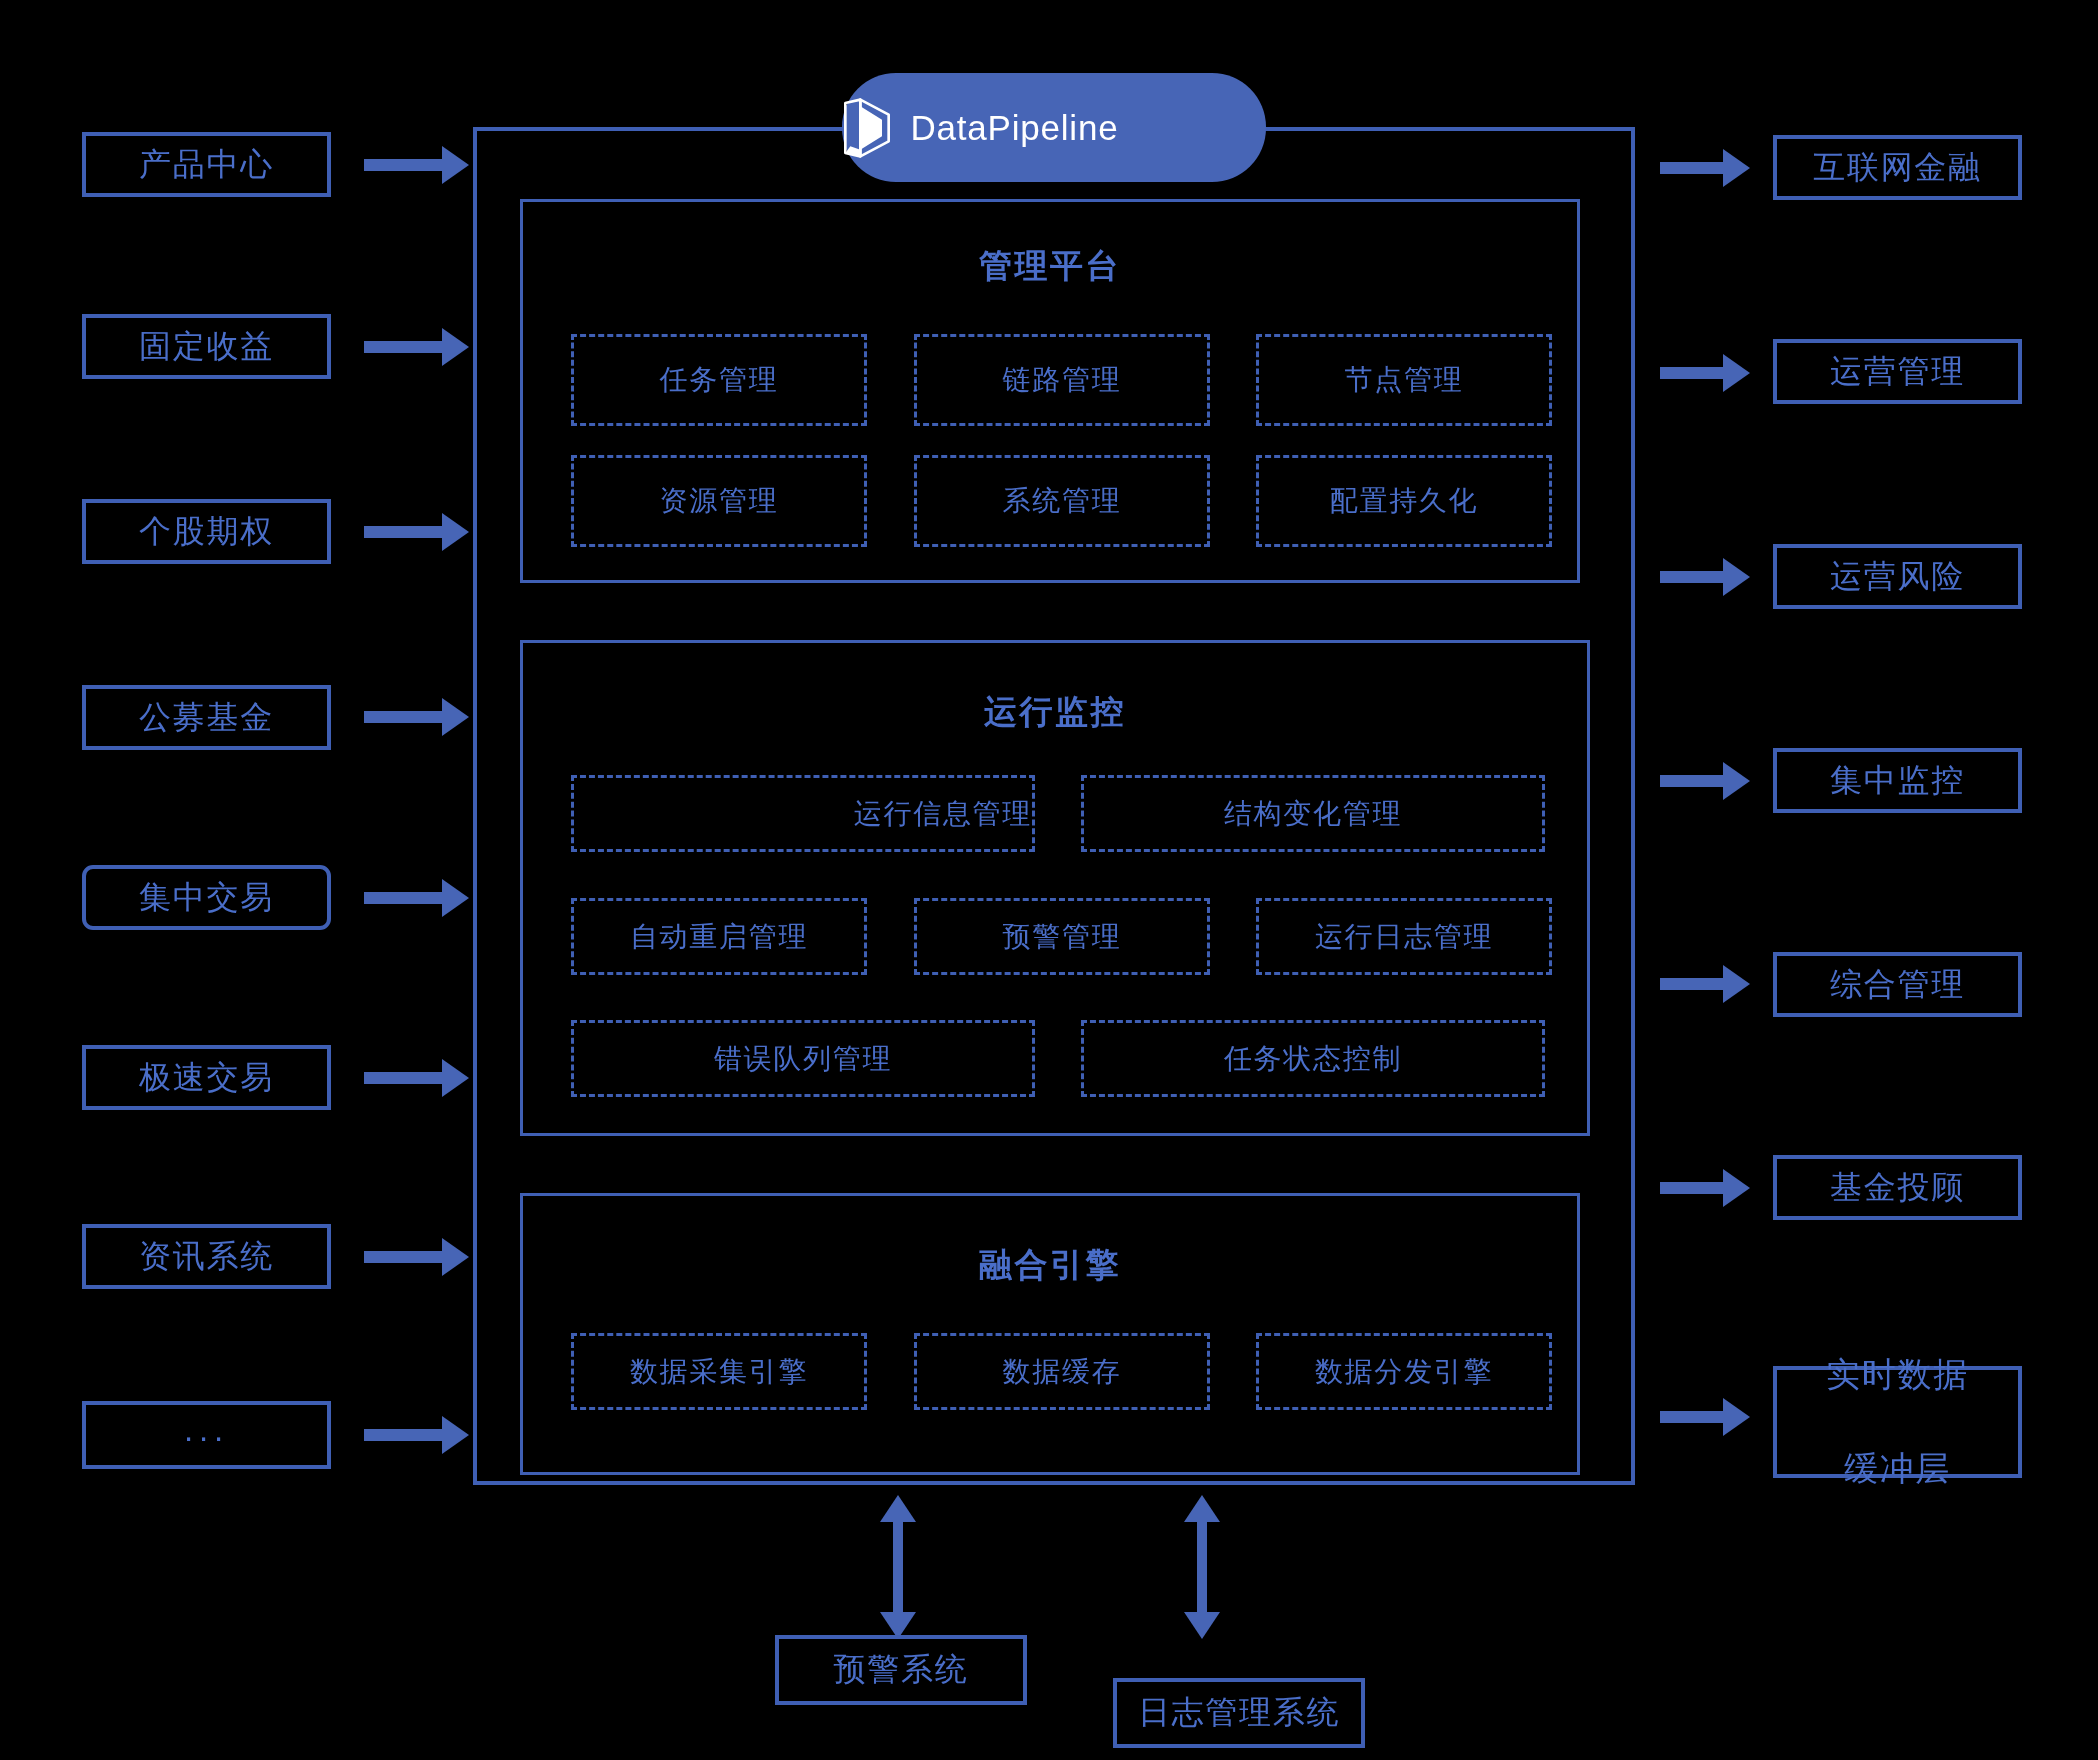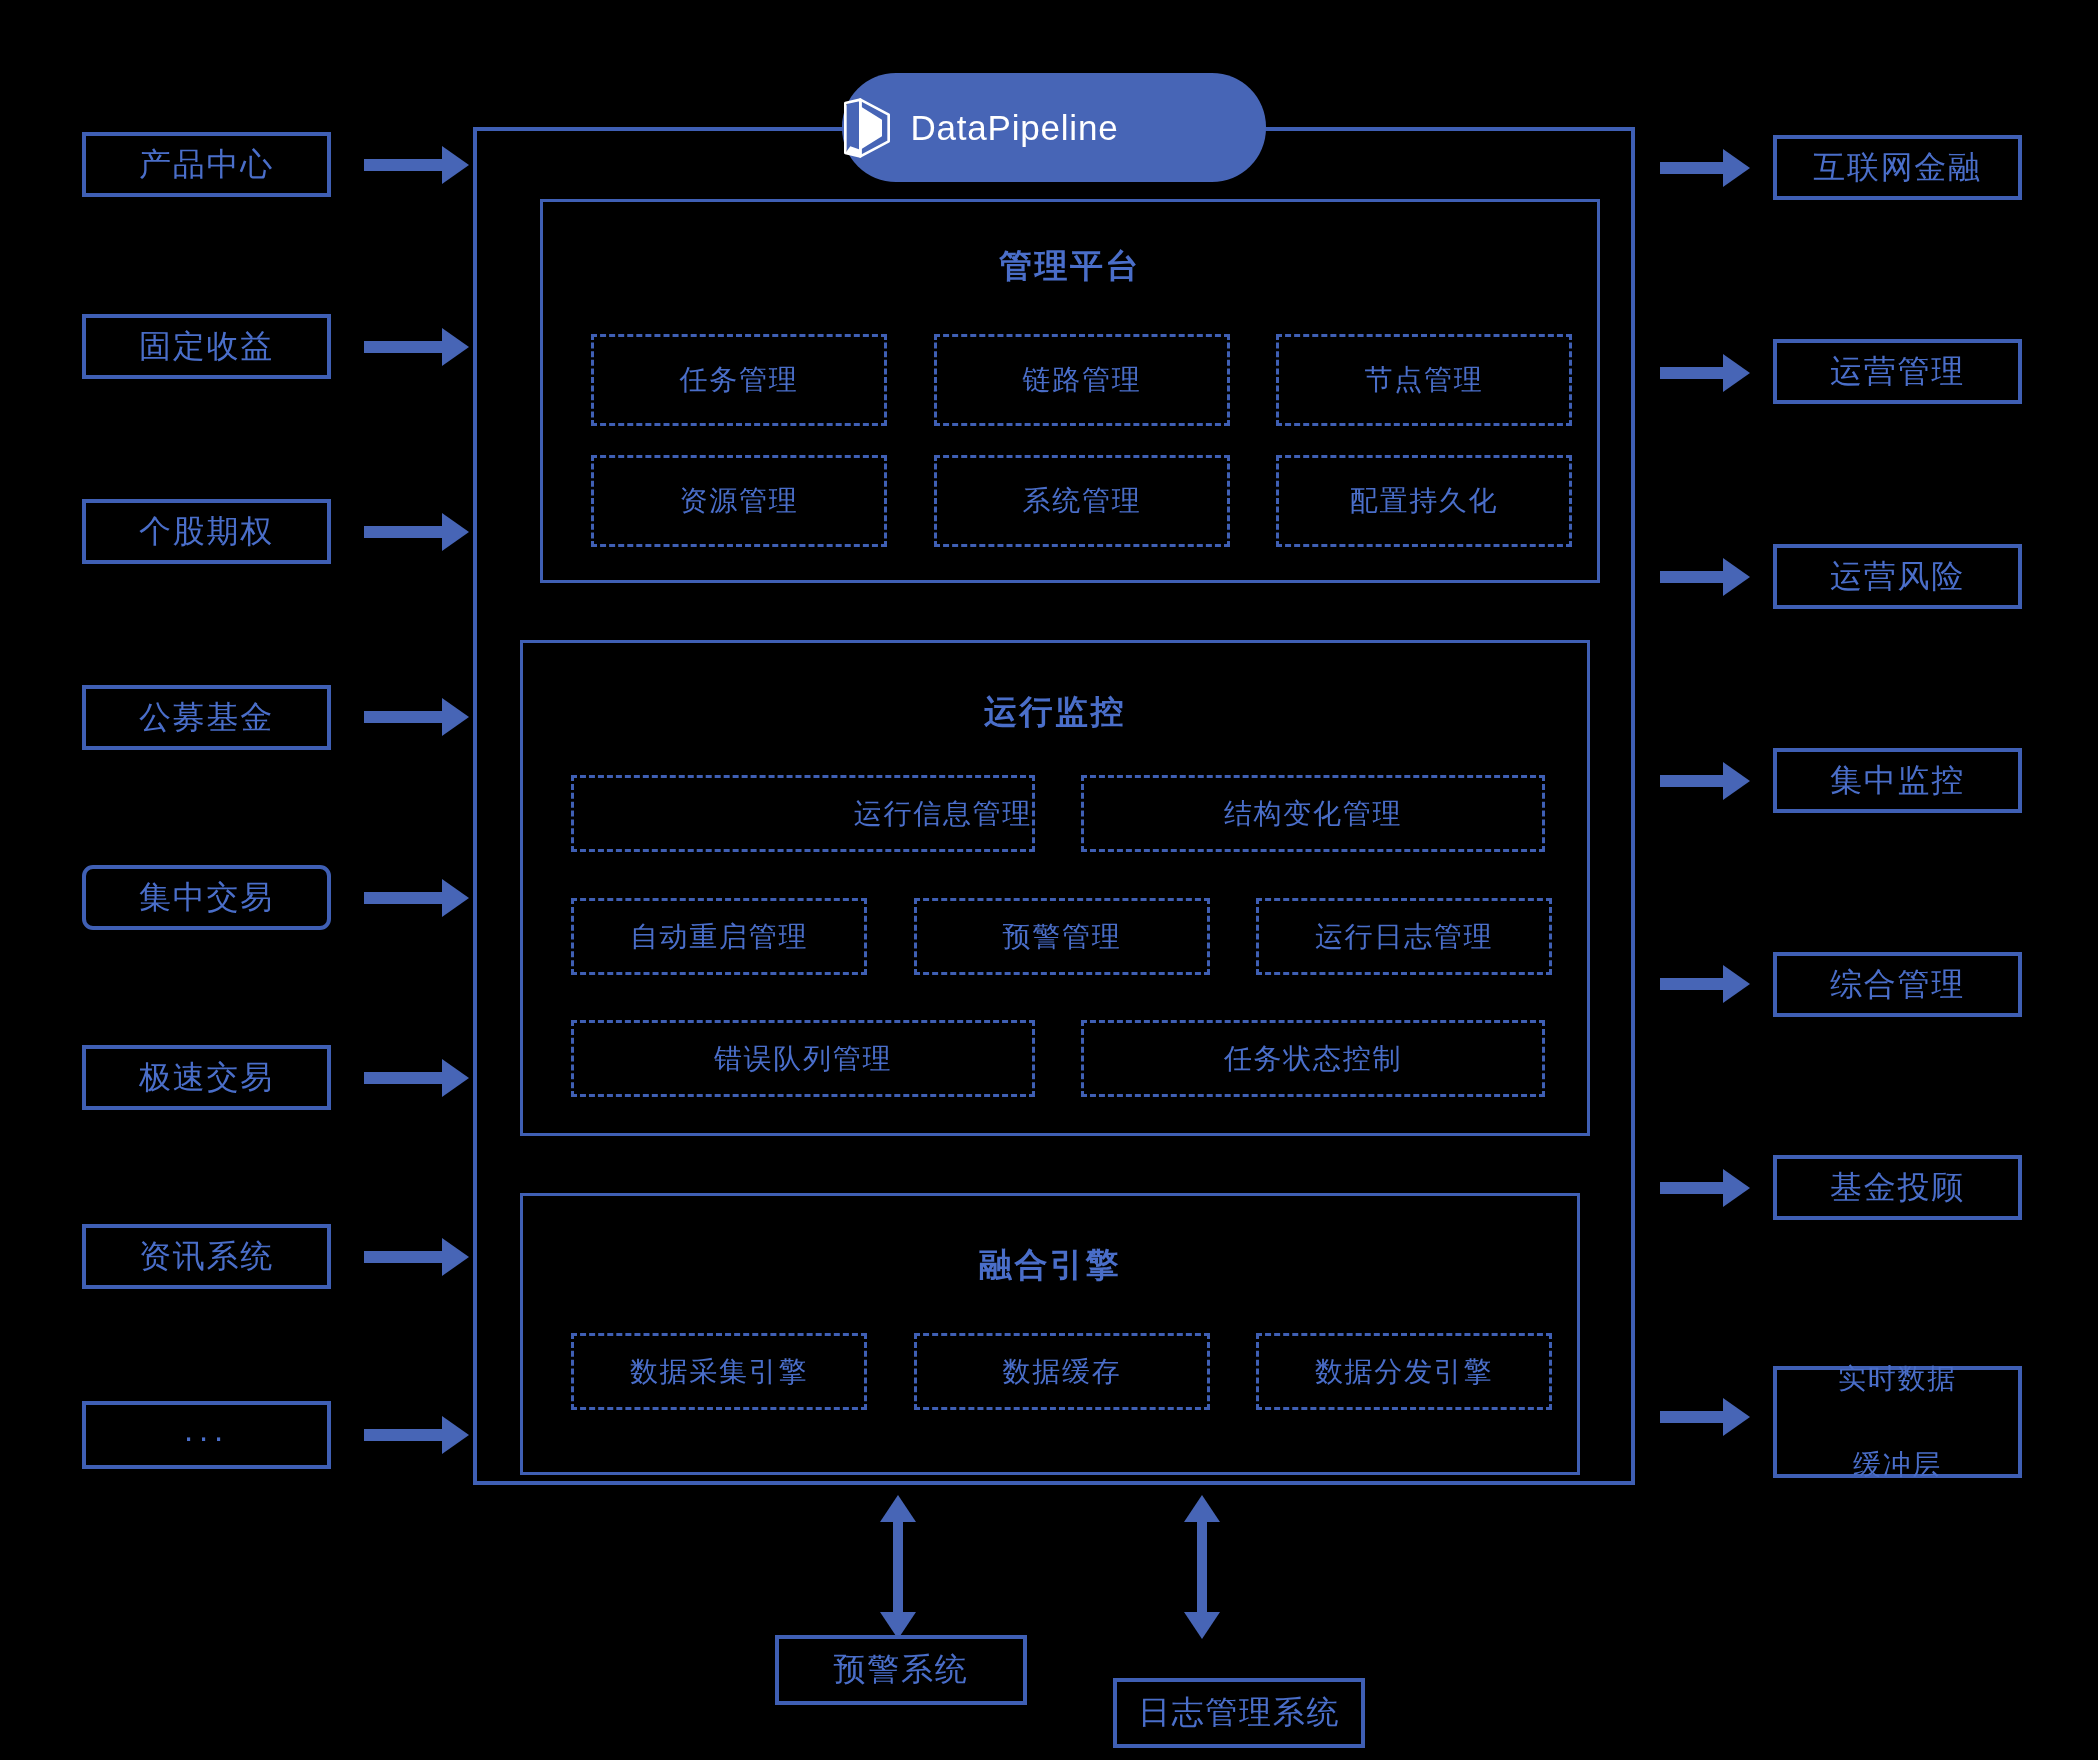--- a/index.html
+++ b/index.html
@@ -26,21 +26,21 @@
     color: #4a6ec9;
     display: flex;
     align-items: center;
     justify-content: center;
     text-align: center;
     font-size: 32px;
     letter-spacing: 1.7px;
     line-height: 1.35;
     background: transparent;
   }
-  .sbox.two-line { font-size: 28px; gap: 48px; }
+  .sbox.two-line { font-size: 34px; gap: 48px; }
   .sbox .dots {
     letter-spacing: 5.8px;
     font-size: 33px;
     line-height: 0.4;
     transform: translateY(-5px);
   }
 
   
   #main-container {
     position: absolute;
@@ -171,21 +171,21 @@
   <div class="arrow-h" style="left:364px; top:341px;  width:80px;"></div>
   <div class="arrow-h" style="left:364px; top:526px;  width:80px;"></div>
   <div class="arrow-h" style="left:364px; top:711px;  width:80px;"></div>
   <div class="arrow-h" style="left:364px; top:892px; width:80px;"></div>
   <div class="arrow-h" style="left:364px; top:1072px; width:80px;"></div>
   <div class="arrow-h" style="left:364px; top:1251px; width:80px;"></div>
   <div class="arrow-h" style="left:364px; top:1429px; width:80px;"></div>
 
   <div id="main-container">
 
-    <div class="section" style="left:43px; top:68px; width:1060px; height:384px;margin-left:20px;">
+    <div class="section" style="left:43px; top:68px; width:1060px; height:384px;">
       <div class="section-title" style="top:42px;">管理平台</div>
 
       <div class="dbox" style="left:48px;  top:132px; width:296px; height:92px;">
         <span>任务管理</span>
       </div>
       <div class="dbox" style="left:391px; top:132px; width:296px; height:92px;">
         <span>链路管理</span>
       </div>
       <div class="dbox" style="left:733px; top:132px; width:296px; height:92px;">
         <span>节点管理</span>

